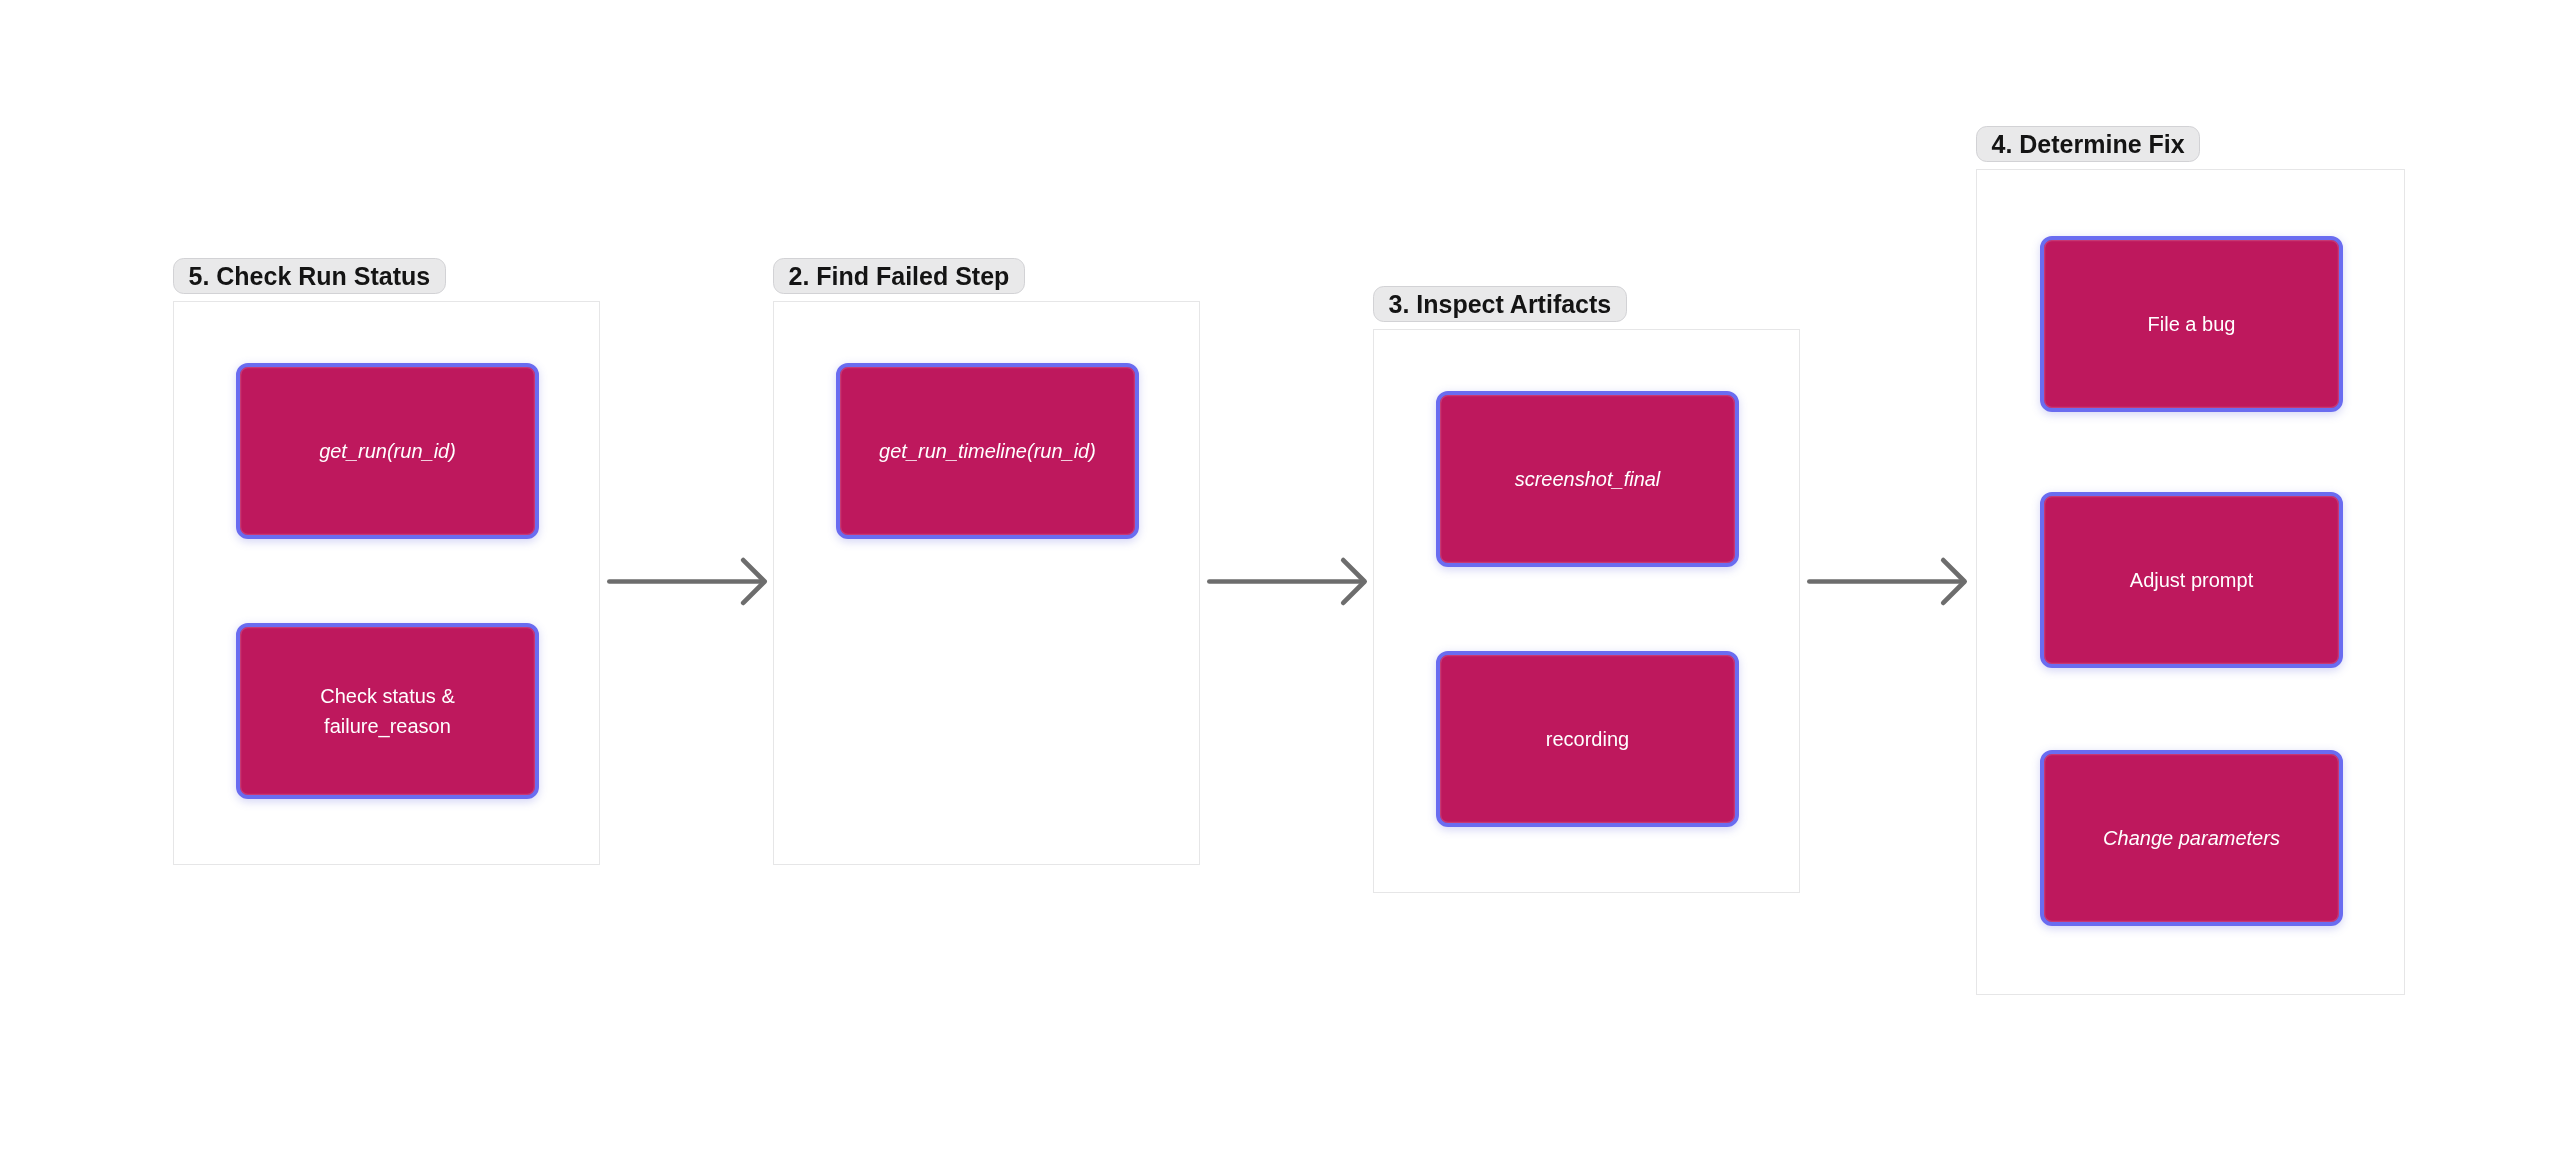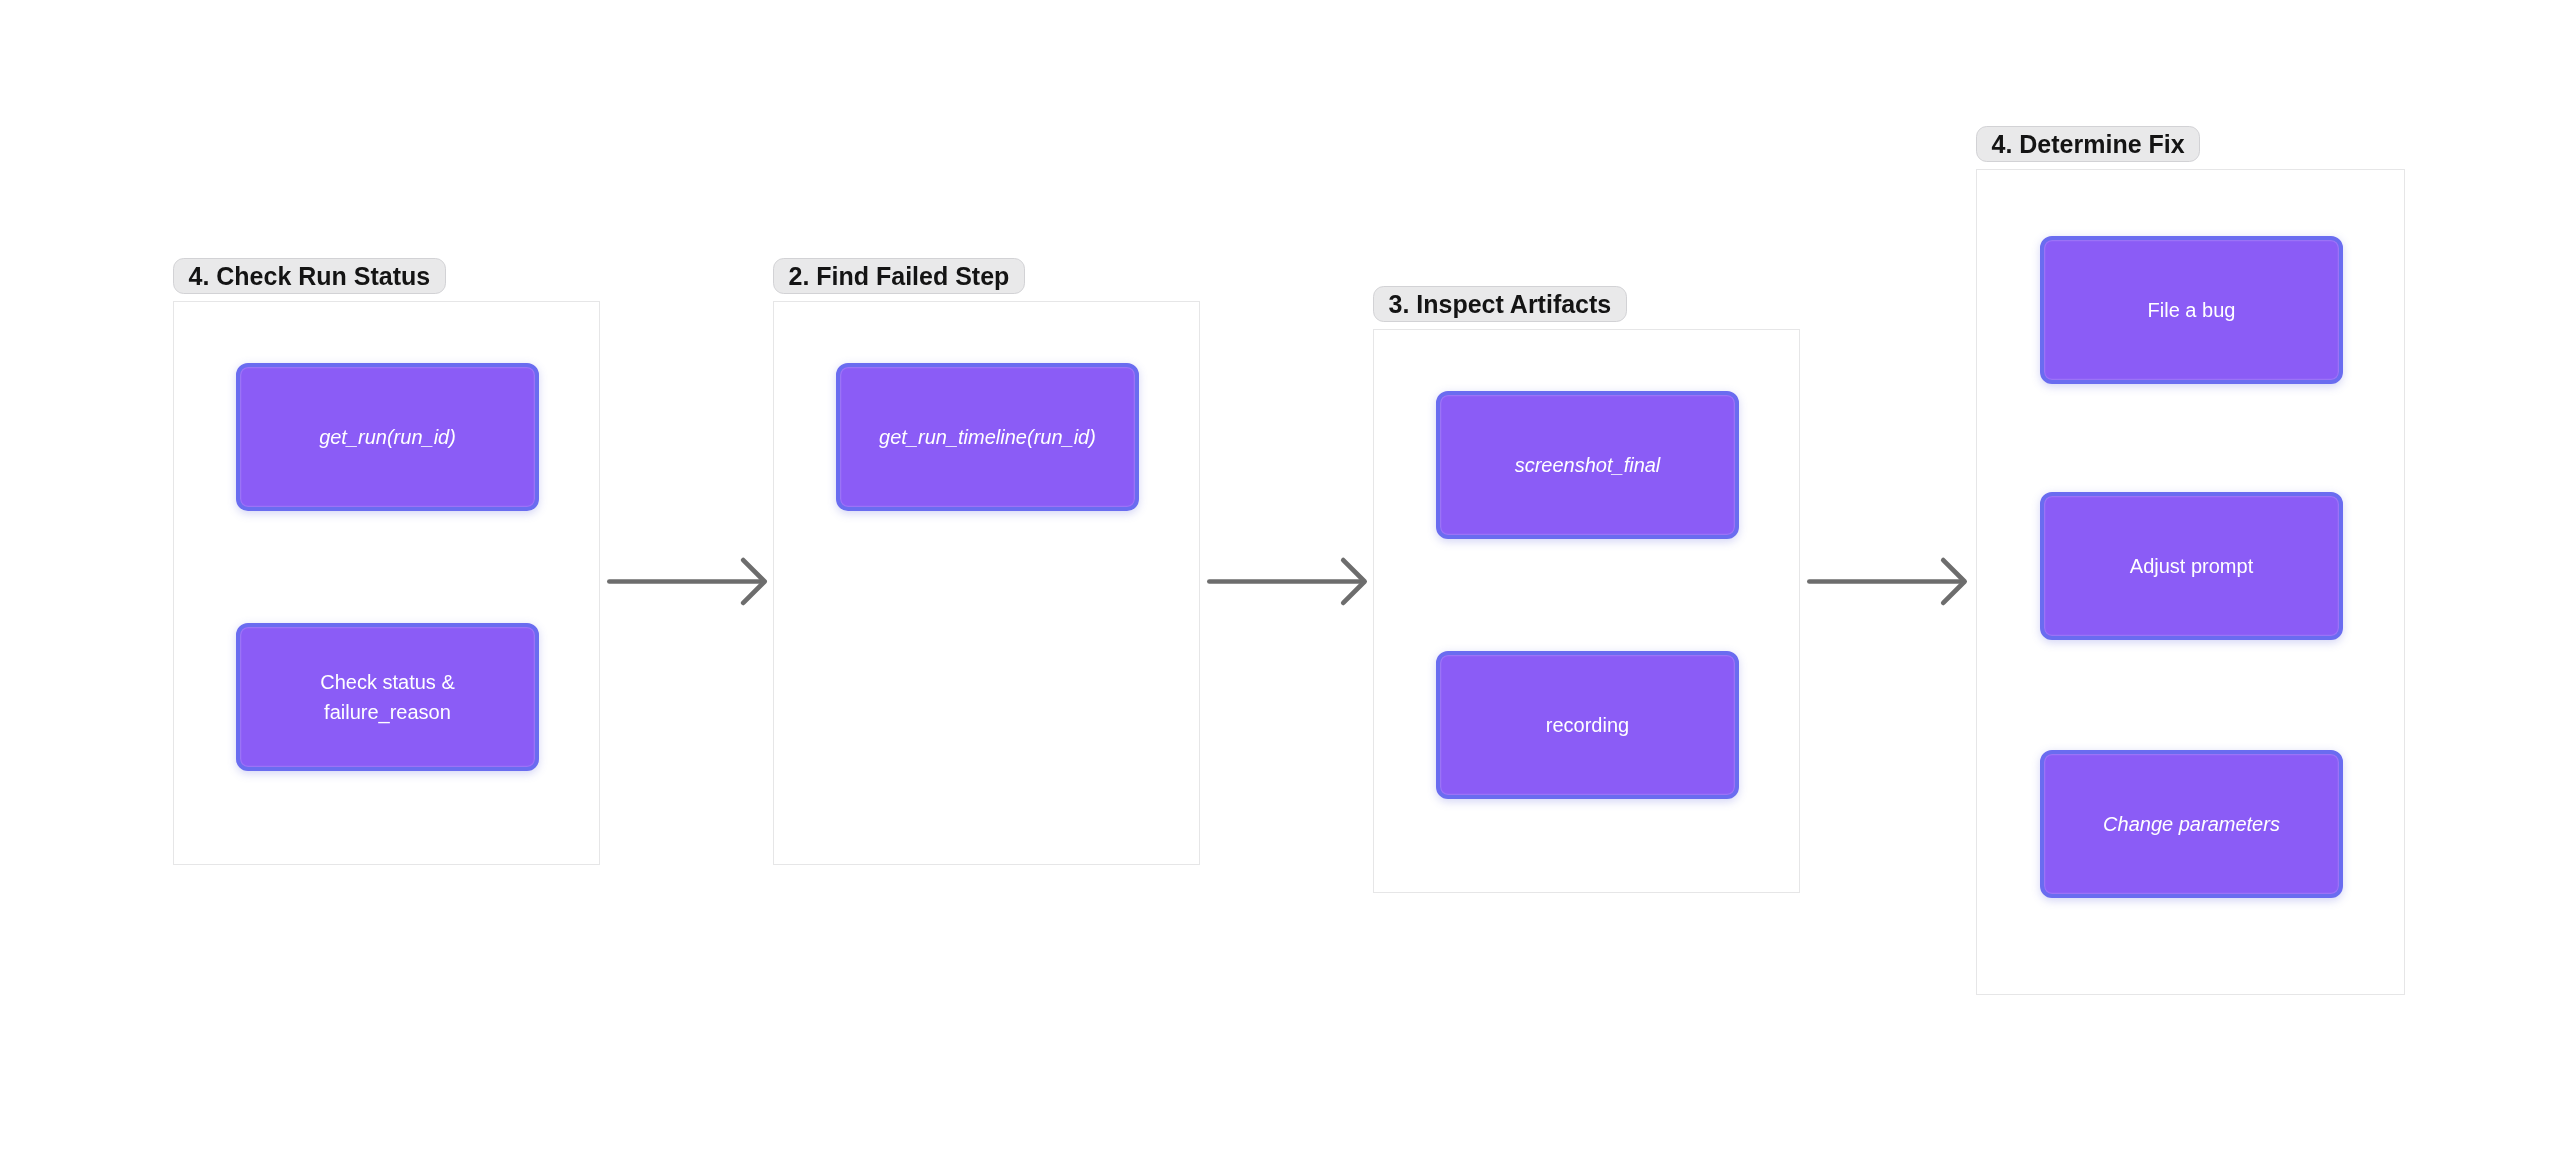--- a/index.html
+++ b/index.html
@@ -39,26 +39,26 @@
     font-weight: 600;
     color: #141414;
     white-space: nowrap;
     box-sizing: border-box;
   }
 
   
   .node {
     position: absolute;
     width: 303px;
-    height: 148px;
+    height: 176px;
     box-sizing: border-box;
     padding: 0 27px;
     border: 4px solid #6a6cf0;
     border-radius: 12px;
-    background: #8b5cf6;
+    background: #be185d;
     box-shadow: 0 2.7px 8px rgba(90, 95, 220, 0.25), inset 0 0 0 1.3px rgba(255,255,255,0.14);
     color: #ffffff;
     font-size: 20px;
     line-height: 30px;
     display: flex;
     align-items: center;
     justify-content: center;
     text-align: center;
     white-space: pre-line;
   }
@@ -73,21 +73,21 @@
   .a1 { left: 600px;  top: 541px; }
   .a2 { left: 1200px; top: 541px; }
   .a3 { left: 1800px; top: 541px; }
 </style>
 </head>
 <body>
 
 <div id="canvas">
 
   <div class="group g1">
-    <div class="group-label">4. Check Run Status</div>
+    <div class="group-label">5. Check Run Status</div>
     <div class="node n1">get_run(run_id)</div>
     <div class="node n2">Check status &amp;
 failure_reason</div>
   </div>
 
   <div class="group g2">
     <div class="group-label">2. Find Failed Step</div>
     <div class="node n1">get_run_timeline(run_id)</div>
   </div>
 

